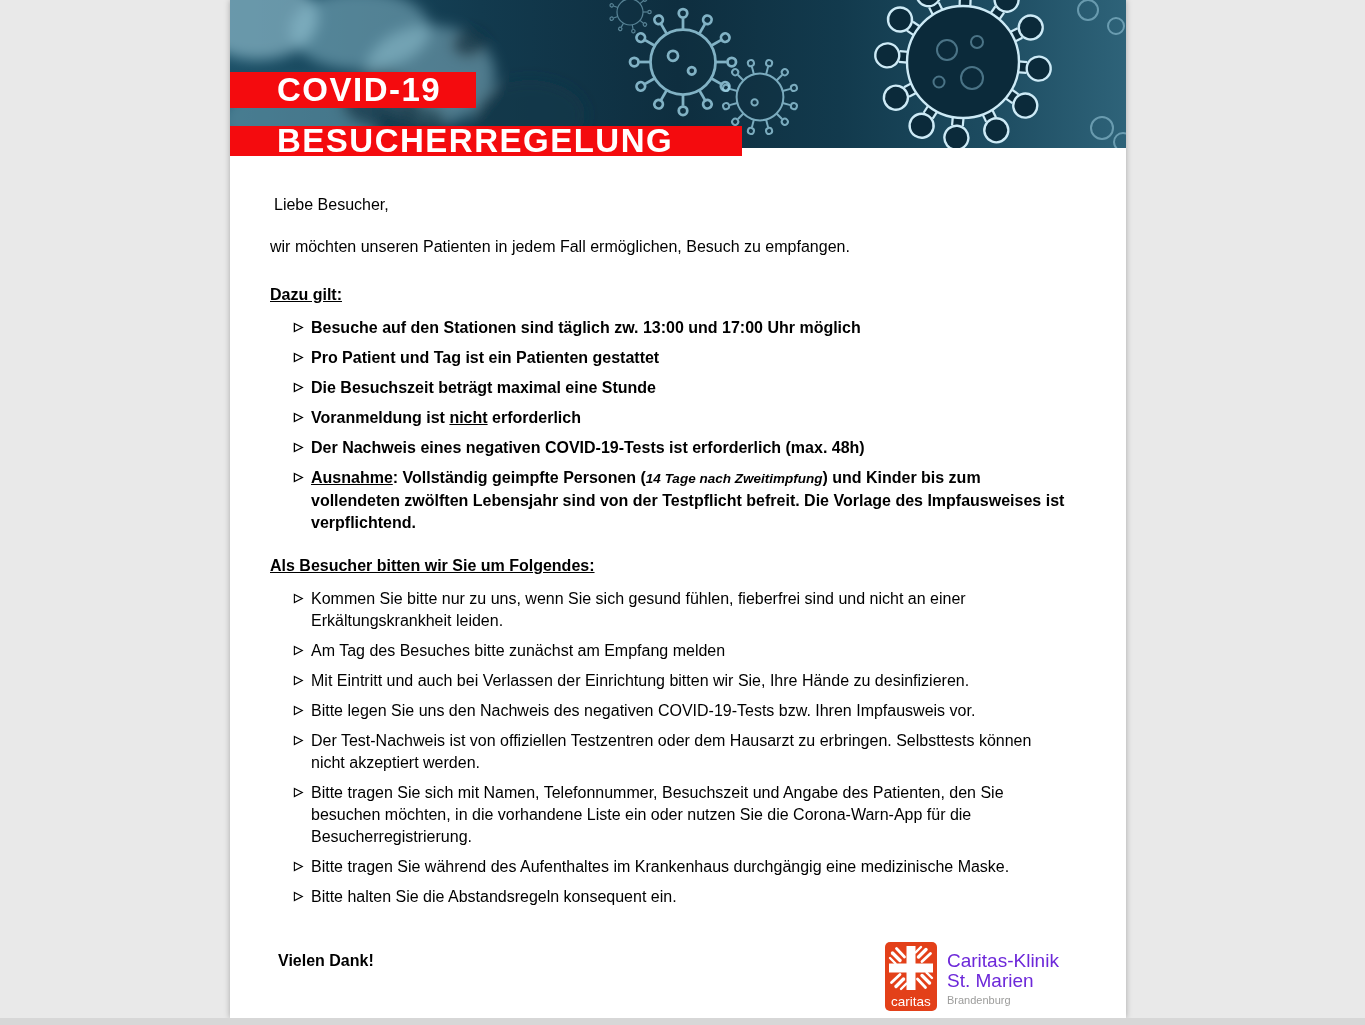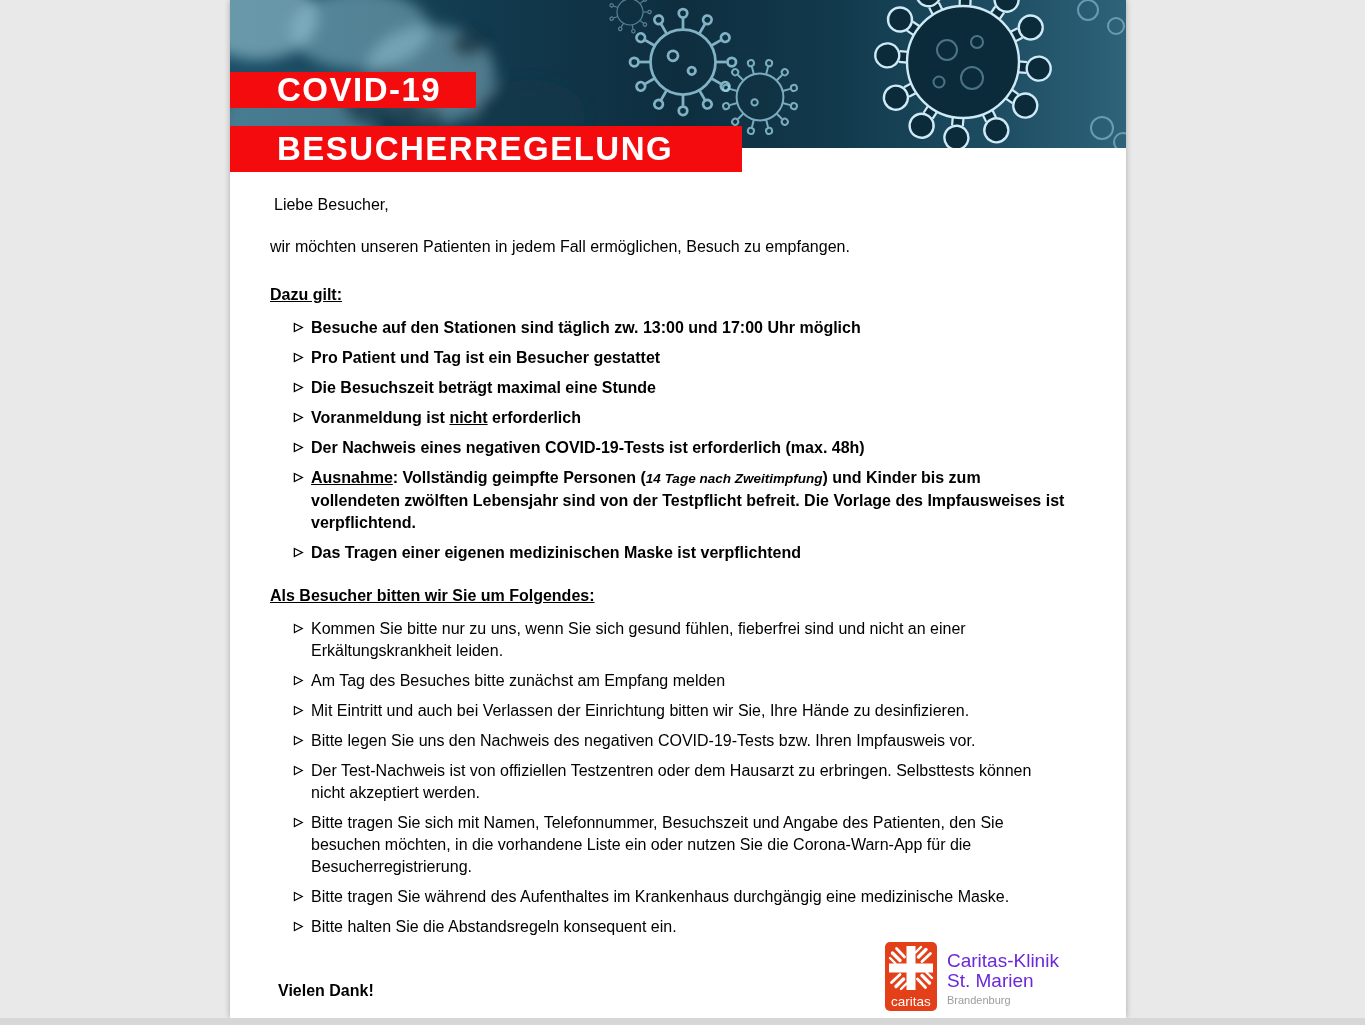--- a/index.html
+++ b/index.html
@@ -16,21 +16,21 @@
   }
   
   .hero{position:relative;width:896px;height:172px;}
   .hero-img{position:absolute;left:0;top:0;width:896px;height:148px;display:block;}
   .banner{
     position:absolute;left:0;box-sizing:border-box;padding-left:47px;
     background:#f40b0e;color:#fff;font-weight:bold;font-size:33px;letter-spacing:1.5px;
     display:flex;align-items:center;white-space:nowrap;
   }
   .banner-1{top:72px;height:36px;width:246px;}
-  .banner-2{top:126px;height:46px;width:512px;align-items:center;}
+  .banner-2{top:126px;height:30px;width:512px;align-items:center;}
   
   .content{padding:18px 58px 0 40px;font-size:16px;line-height:22px;}
   .greeting{margin:4px;}
   .intro{margin:20px 0 0;}
   .sec-heading{margin:26px 0 0;font-size:16px;font-weight:bold;text-decoration:underline;}
   ul.arrow-list{list-style:none;margin:11px 0 0;padding:0 0 0 23px;}
   ul.arrow-list li{position:relative;padding-left:18px;margin:0 0 8px;line-height:22px;}
   ul.arrow-list.bold li{font-weight:bold;}
   .bullet{position:absolute;left:0;top:5px;width:11px;height:11px;}
   .bullet svg{display:block;width:11px;height:11px;}
@@ -184,21 +184,21 @@
             </svg>
           </span>
         <span>Besuche auf den Stationen sind täglich zw. 13:00 und 17:00 Uhr möglich</span>
       </li>
       <li>
         <span class="bullet">
             <svg viewBox="0 0 12 12">
               <path d="M1.5 1.6 L10.2 6 L1.5 10.4 Z" fill="#fff" stroke="#000" stroke-width="1.4"></path>
             </svg>
           </span>
-        <span>Pro Patient und Tag ist ein Besucher gestattet</span>
+        <span>Pro Patient und Tag ist ein Patienten gestattet</span>
       </li>
       <li>
         <span class="bullet">
             <svg viewBox="0 0 12 12">
               <path d="M1.5 1.6 L10.2 6 L1.5 10.4 Z" fill="#fff" stroke="#000" stroke-width="1.4"></path>
             </svg>
           </span>
         <span>Die Besuchszeit beträgt maximal eine Stunde</span>
       </li>
       <li>
@@ -217,28 +217,20 @@
           </span>
         <span>Der Nachweis eines negativen COVID-19-Tests ist erforderlich (max. 48h)</span>
       </li>
       <li>
         <span class="bullet">
             <svg viewBox="0 0 12 12">
               <path d="M1.5 1.6 L10.2 6 L1.5 10.4 Z" fill="#fff" stroke="#000" stroke-width="1.4"></path>
             </svg>
           </span>
         <span><span class="u">Ausnahme</span><span>: Vollständig geimpfte Personen (</span><span class="fine">14 Tage nach Zweitimpfung</span><span>) und Kinder bis zum vollendeten zwölften Lebensjahr sind von der Testpflicht befreit. Die Vorlage des Impfausweises ist verpflichtend.</span></span>
-      </li>
-      <li>
-        <span class="bullet">
-            <svg viewBox="0 0 12 12">
-              <path d="M1.5 1.6 L10.2 6 L1.5 10.4 Z" fill="#fff" stroke="#000" stroke-width="1.4"></path>
-            </svg>
-          </span>
-        <span>Das Tragen einer eigenen medizinischen Maske ist verpflichtend</span>
       </li>
     </ul>
 
     <p class="sec-heading" style="margin-top:21px;">Als Besucher bitten wir Sie um Folgendes:</p>
     <ul class="arrow-list">
       <li>
         <span class="bullet">
             <svg viewBox="0 0 12 12">
               <path d="M1.5 1.6 L10.2 6 L1.5 10.4 Z" fill="#fff" stroke="#000" stroke-width="1.2"></path>
             </svg>

